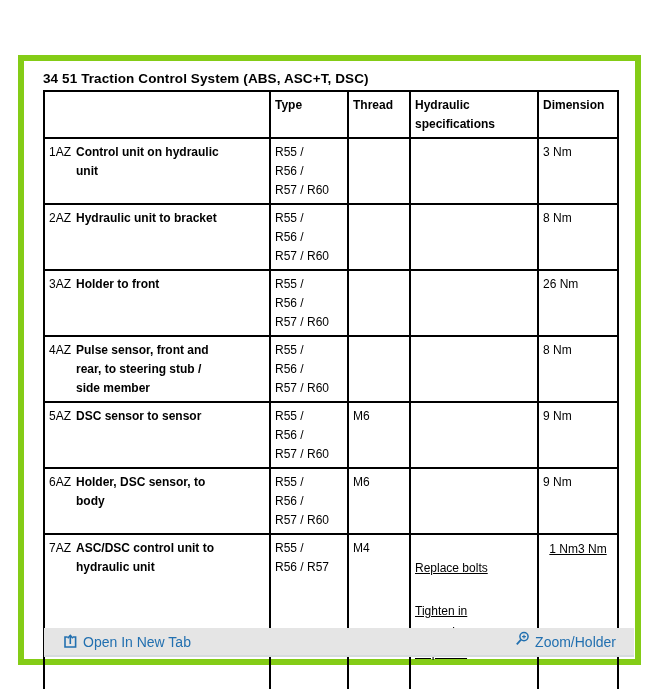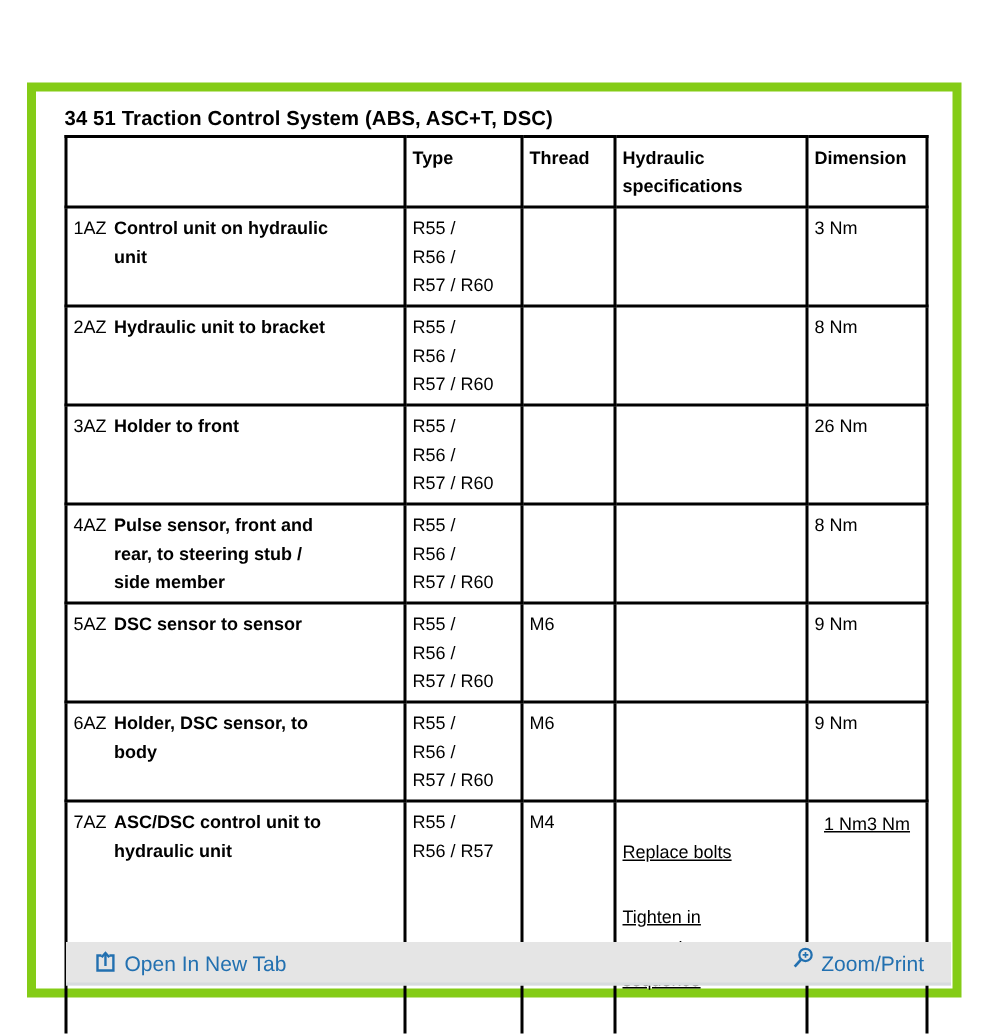--- a/index.html
+++ b/index.html
@@ -223,17 +223,17 @@
       <span>Open In New Tab</span>
     </a>
     <a class="footer-link zoom-link">
       <span>
         <svg width="15" height="15" viewBox="0 0 15 15" fill="none" stroke="#2270b0" stroke-width="1.5">
           <circle cx="9" cy="5.6" r="4.1"></circle>
           <path d="M6 8.7 L1.8 13.4" stroke-width="1.8"></path>
           <path d="M7.1 5.6 H10.9 M9 3.7 V7.5" stroke-width="1.1"></path>
         </svg>
       </span>
-      <span>Zoom/Print</span>
+      <span>Zoom/Holder</span>
     </a>
   </div>
 
 </div>
 
 </body></html>

